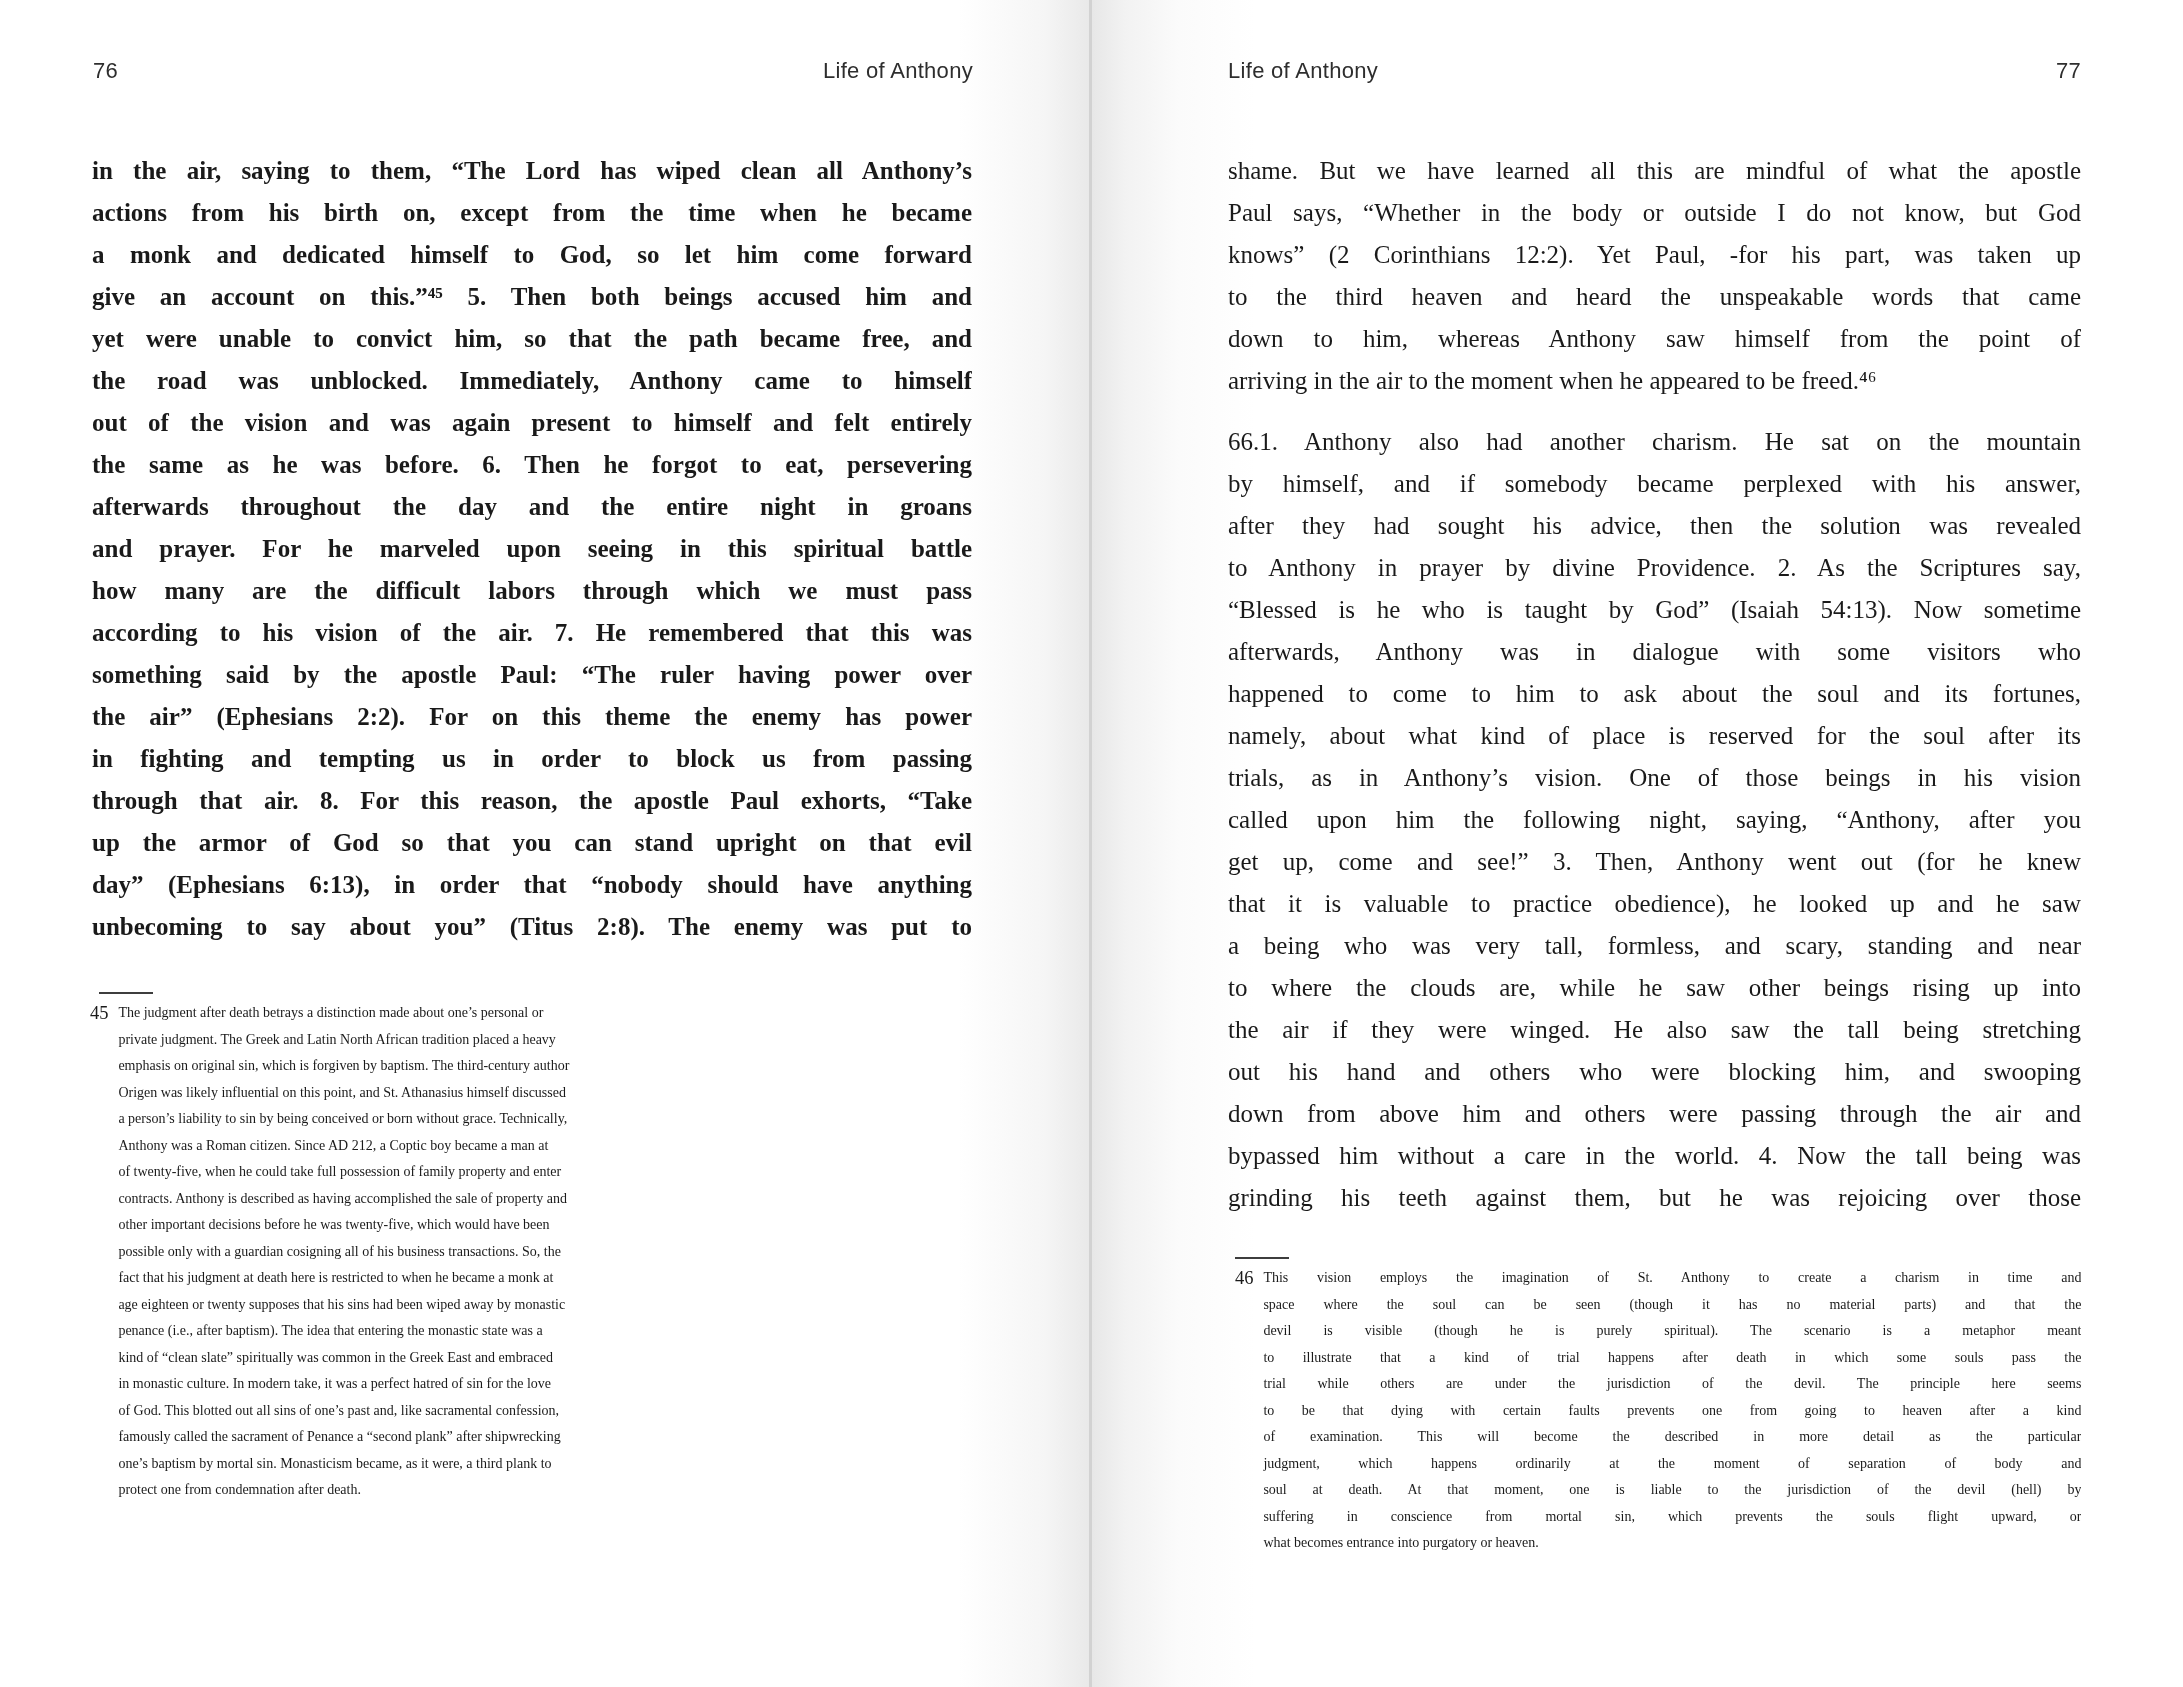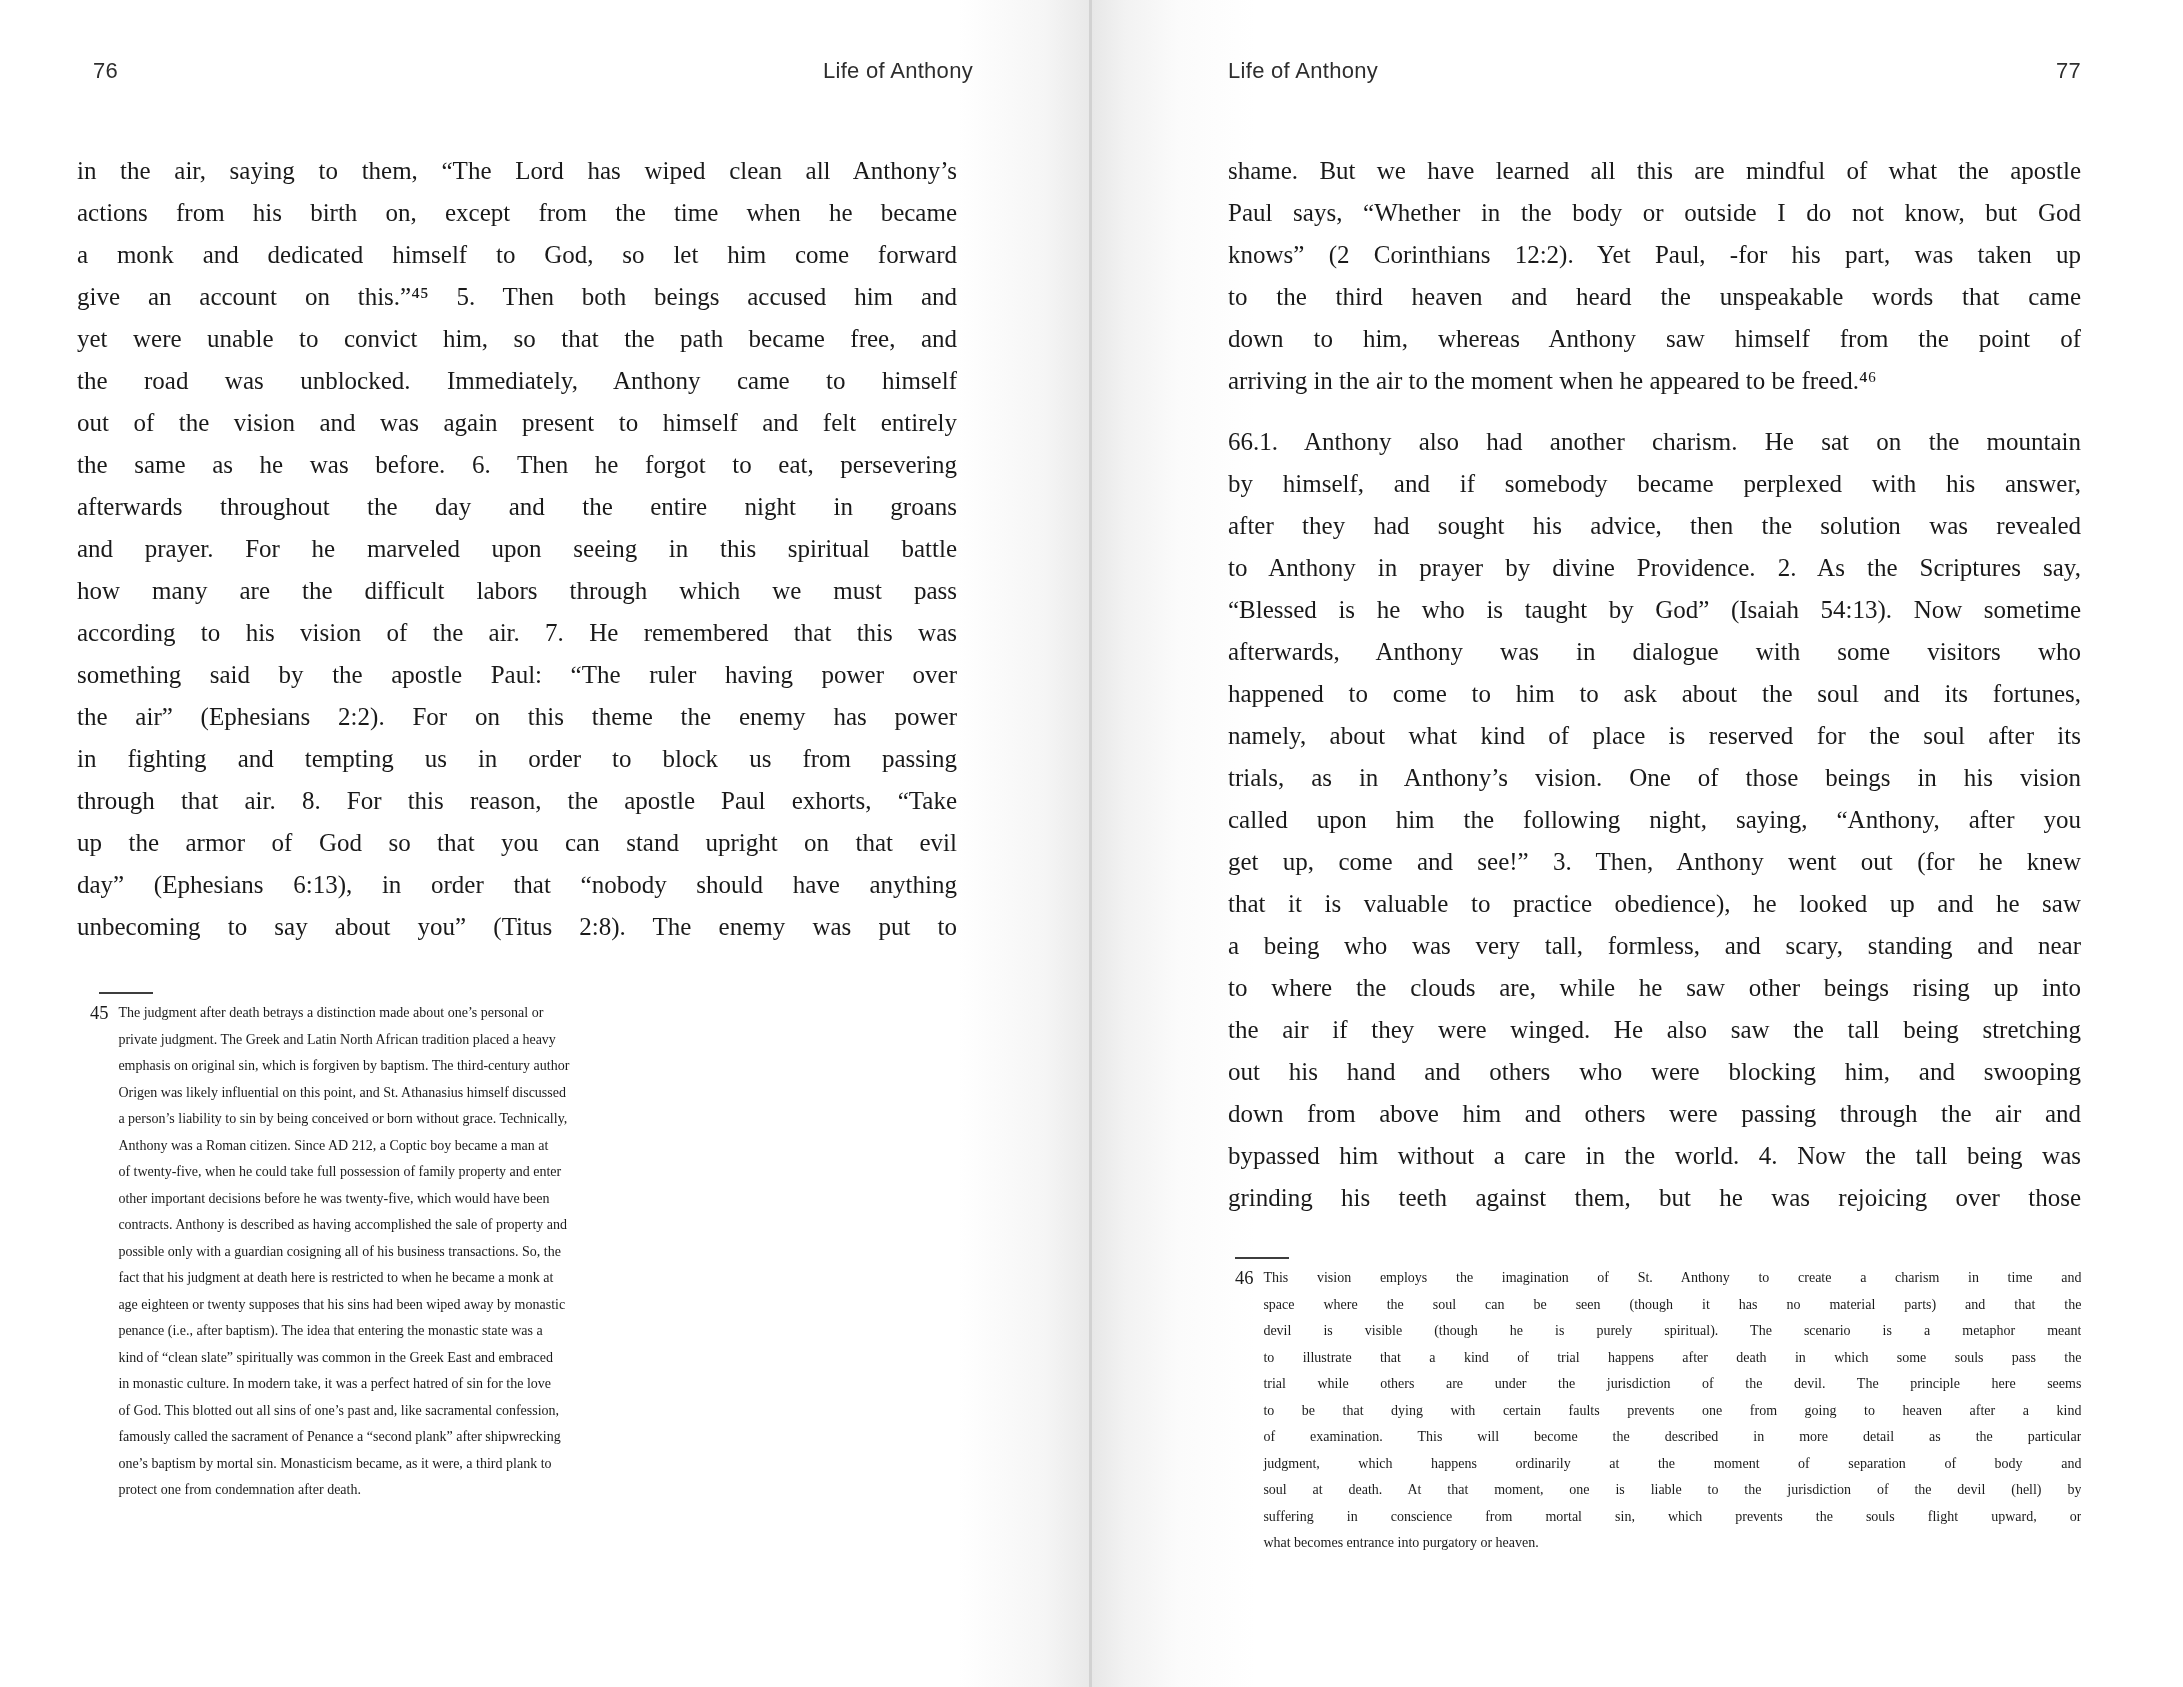--- a/index.html
+++ b/index.html
@@ -48,21 +48,21 @@
     font-family: "Liberation Sans", "DejaVu Sans", sans-serif;
     font-size: 22px;
     line-height: 26.5px;
     color: #2e2e2e;
     letter-spacing: 0.3px;
   }
   #left-page .running-head { left: 93px; width: 880px; }
   #right-page .running-head { left: 136px; width: 853px; }
 
   .body-block { position: absolute; }
-  #left-page .body-block { top: 150px; left: 77px; width: 880px; }
+  #left-page .body-block { top: 150px; left: 92px; width: 880px; font-weight: bold; }
   #right-page .body-block { top: 150px; left: 136px; width: 853px; }
 
   .line {
     height: 42px;
     line-height: 42px;
     font-size: 25px;
     white-space: normal;
     overflow: hidden;
     text-align: left;
   }
@@ -140,22 +140,22 @@
     <div class="footnote">
       <span class="fn-num">45</span>
       <div class="fn-lines">
           <div class="line">The judgment after death betrays a distinction made about one’s personal or</div>
           <div class="line">private judgment. The Greek and Latin North African tradition placed a heavy</div>
           <div class="line">emphasis on original sin, which is forgiven by baptism. The third-century author</div>
           <div class="line">Origen was likely influential on this point, and St. Athanasius himself discussed</div>
           <div class="line">a person’s liability to sin by being conceived or born without grace. Technically,</div>
           <div class="line">Anthony was a Roman citizen. Since AD 212, a Coptic boy became a man at</div>
           <div class="line">of twenty-five, when he could take full possession of family property and enter</div>
+          <div class="line">contracts. Anthony is described as having accomplished the sale of property and</div>
           <div class="line">other important decisions before he was twenty-five, which would have been</div>
-          <div class="line">contracts. Anthony is described as having accomplished the sale of property and</div>
           <div class="line">possible only with a guardian cosigning all of his business transactions. So, the</div>
           <div class="line">fact that his judgment at death here is restricted to when he became a monk at</div>
           <div class="line">age eighteen or twenty supposes that his sins had been wiped away by monastic</div>
           <div class="line">penance (i.e., after baptism). The idea that entering the monastic state was a</div>
           <div class="line">kind of “clean slate” spiritually was common in the Greek East and embraced</div>
           <div class="line">in monastic culture. In modern take, it was a perfect hatred of sin for the love</div>
           <div class="line">of God. This blotted out all sins of one’s past and, like sacramental confession,</div>
           <div class="line">famously called the sacrament of Penance a “second plank” after shipwrecking</div>
           <div class="line">one’s baptism by mortal sin. Monasticism became, as it were, a third plank to</div>
           <div class="line">protect one from condemnation after death.</div>

